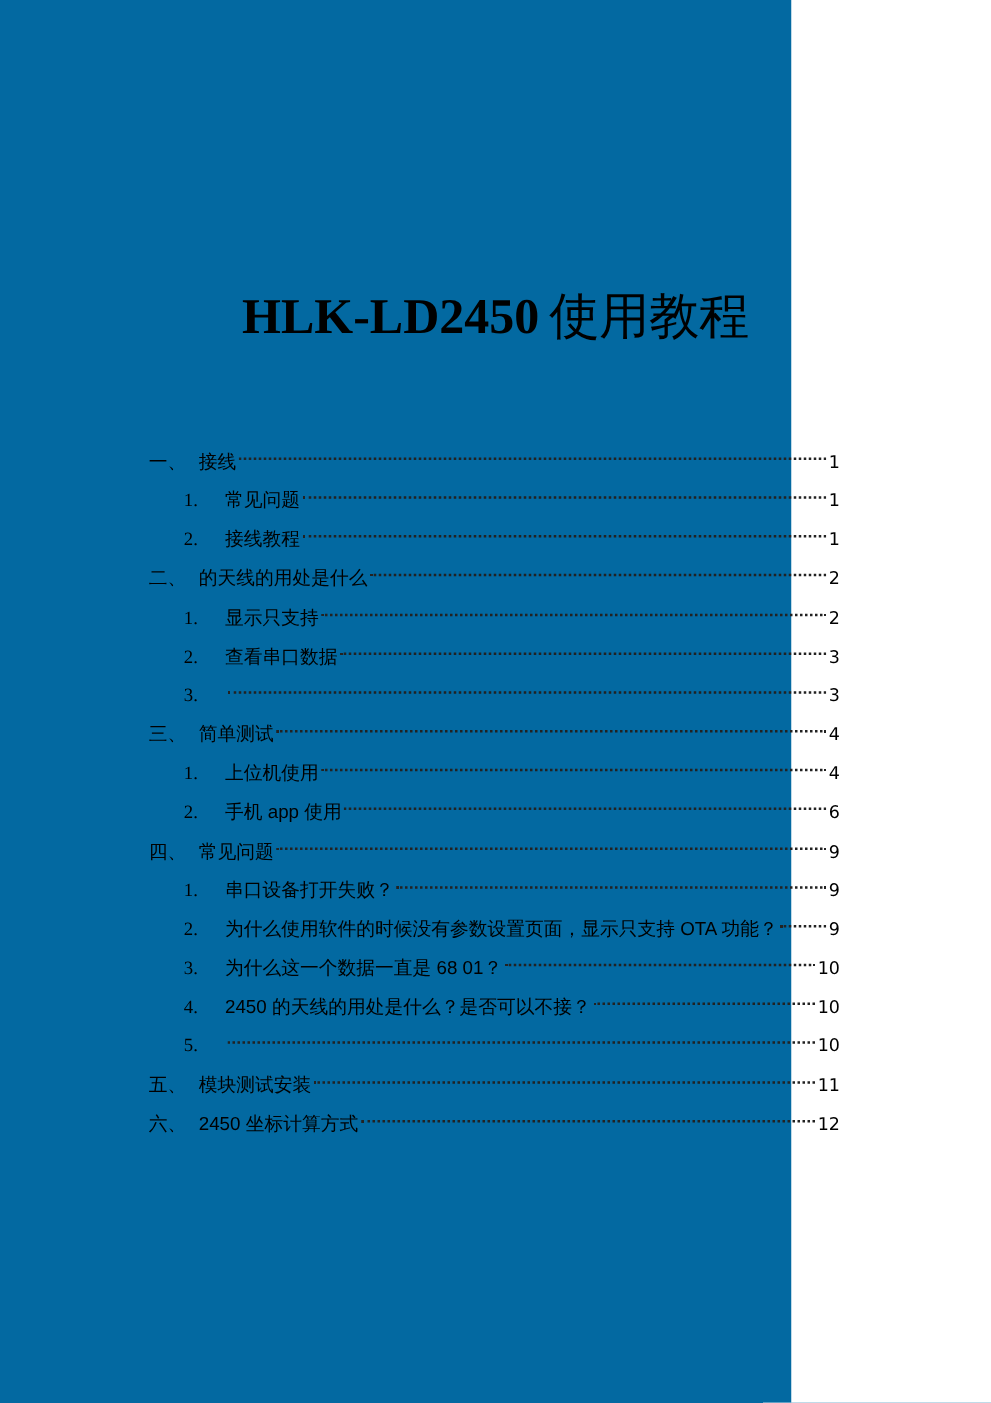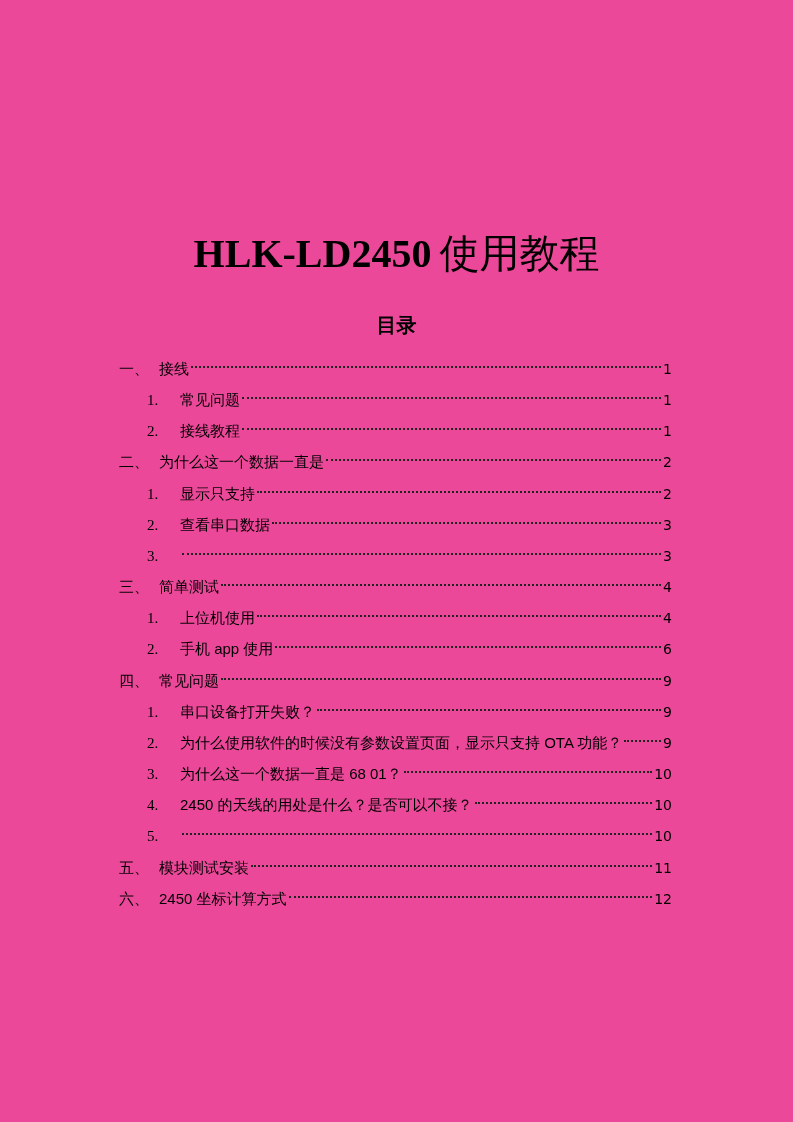--- a/index.html
+++ b/index.html
@@ -1,18 +1,18 @@
 <!DOCTYPE html>
 <html><head>
   <meta charset="utf-8">
   <style>
     html, body { margin: 0; padding: 0; background: #ffffff; }
     body { width: 793px; height: 1122px; position: relative; overflow: hidden;
            font-family: "Liberation Serif", "DejaVu Serif", serif; color: #000; }
-    .page { position: absolute; left: 0; top: 0; width: 793px; height: 1122px; background: #ec4899; }
+    .page { position: absolute; left: 0; top: 0; width: 633px; height: 1122px; background: #0369a1; }
     .title { position: absolute; left: 0; width: 793px; top: 228px; text-align: center;
              font-size: 40px; line-height: 50px; font-weight: bold; letter-spacing: 0px; }
     .title .latin { font-family: "Liberation Serif", "DejaVu Serif", serif; font-weight: bold; }
     .title .cjk { font-family: "DejaVu Sans", "Liberation Sans", sans-serif; font-weight: normal; margin-left: 8px; }
     .toc-heading { position: absolute; left: 0; width: 793px; top: 312px; text-align: center;
                    font-family: "DejaVu Sans", "Liberation Sans", sans-serif; font-weight: bold;
                    font-size: 20px; line-height: 26px; }
     .toc { position: absolute; left: 0; top: 350px; width: 793px; }
     .toc-row { position: absolute; height: 24px; display: flex; align-items: baseline;
                font-size: 15px; line-height: 24px; white-space: nowrap; }
@@ -29,21 +29,20 @@
                 text-align: right; min-width: 8px; }
   </style>
 </head>
 <body>
 
 <div class="page">
   <div class="title">
     <span class="latin">HLK-LD2450</span><span class="cjk">使用教程</span>
   </div>
 
-  <div class="toc-heading">目录</div>
 
   <div class="toc">
     <div class="toc-row l1" style="top:0px">
       <span class="num">一、</span>
       <span class="text">接线</span>
       <span class="leader"></span>
       <span class="page-num">1</span>
     </div>
     <div class="toc-row l2" style="top:31px">
       <span class="num">1.</span>
@@ -52,21 +51,21 @@
       <span class="page-num">1</span>
     </div>
     <div class="toc-row l2" style="top:62px">
       <span class="num">2.</span>
       <span class="text">接线教程</span>
       <span class="leader"></span>
       <span class="page-num">1</span>
     </div>
     <div class="toc-row l1" style="top:93px">
       <span class="num">二、</span>
-      <span class="text">为什么这一个数据一直是</span>
+      <span class="text">的天线的用处是什么</span>
       <span class="leader"></span>
       <span class="page-num">2</span>
     </div>
     <div class="toc-row l2" style="top:125px">
       <span class="num">1.</span>
       <span class="text">显示只支持</span>
       <span class="leader"></span>
       <span class="page-num">2</span>
     </div>
     <div class="toc-row l2" style="top:156px">

